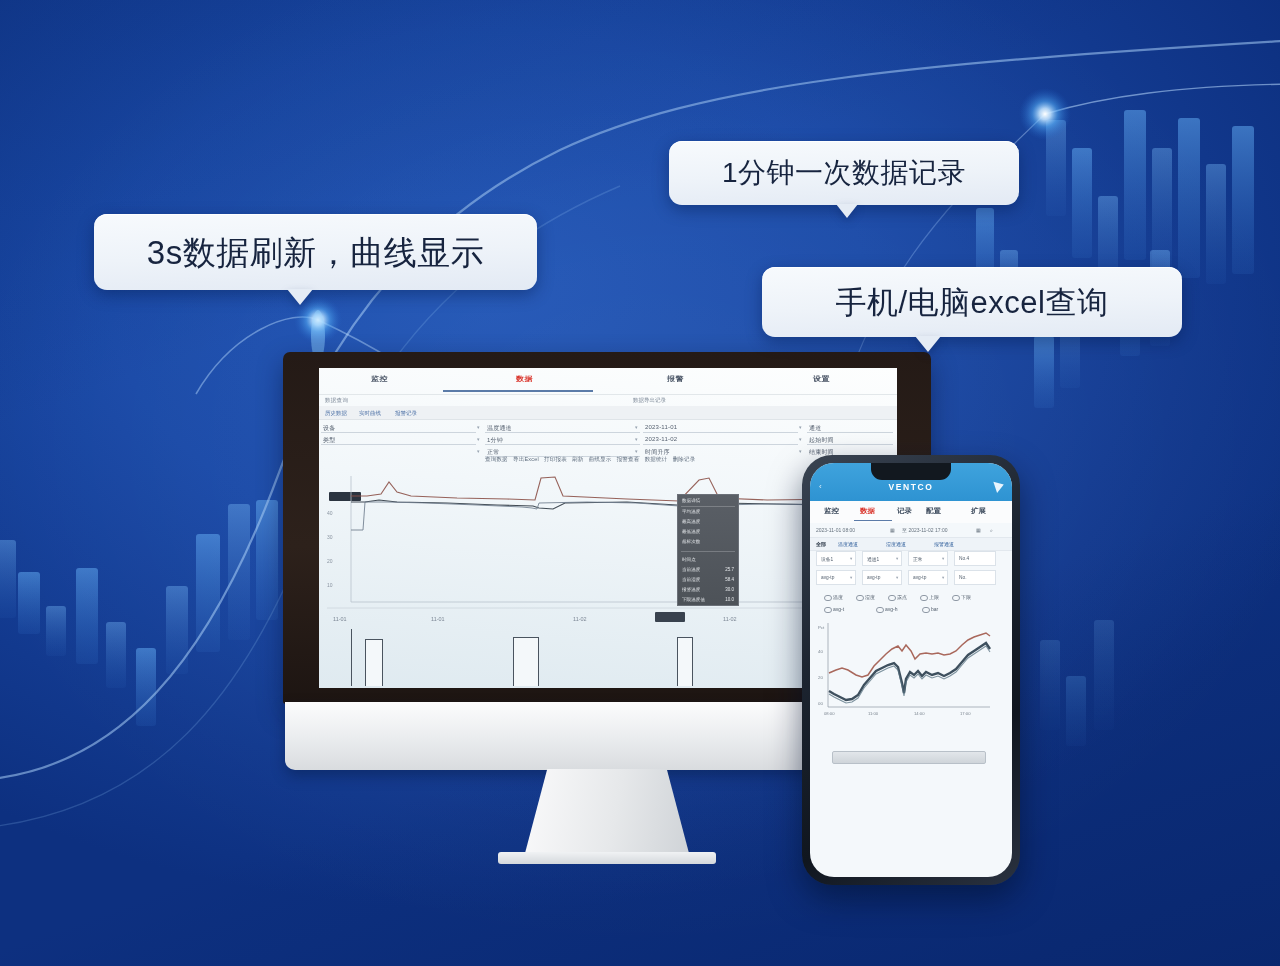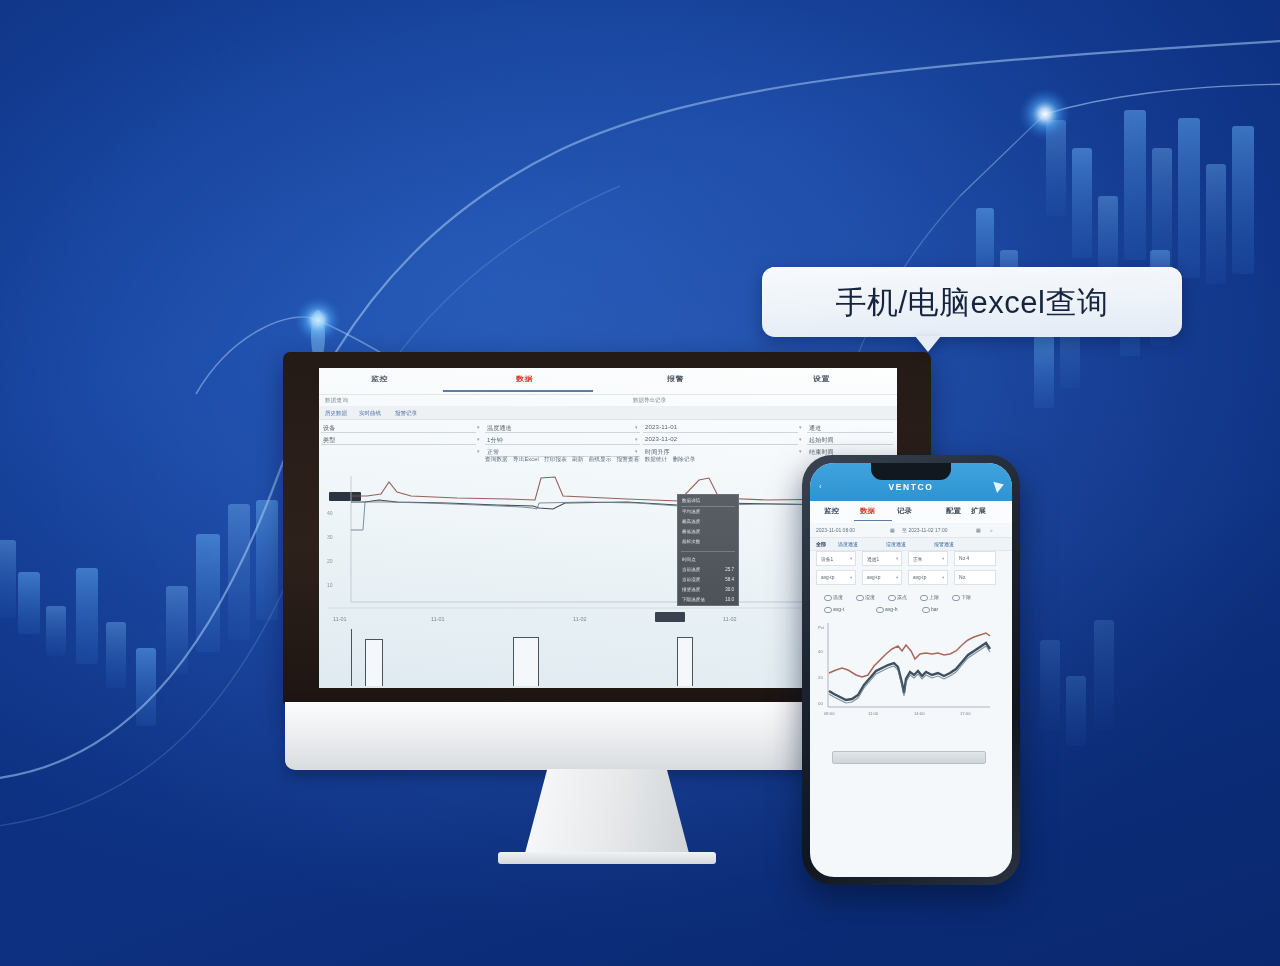--- a/index.html
+++ b/index.html
@@ -241,21 +241,29 @@
     <path d="M 960 196 C 900 262 860 330 836 420" fill="none" stroke="#a7ceff" stroke-opacity="0.30" stroke-width="1.2"></path>
 
     <circle cx="1045" cy="114" r="26" fill="url(#gl)"></circle>
     <circle cx="318" cy="320" r="24" fill="url(#gl)"></circle>
     <ellipse cx="318" cy="336" rx="7" ry="26" fill="#8fd0ff" opacity="0.45"></ellipse>
   </svg>
 
   <div class="bg-vig"></div>
 
 
-
+  <div class="bubble" id="b2">
+    <span class="btxt">3s数据刷新，曲线显示</span>
+    <span class="tail"></span>
+  </div>
+
+  <div class="bubble" id="b3">
+    <span class="btxt">1分钟一次数据记录</span>
+    <span class="tail"></span>
+  </div>
 
   <div class="bubble" id="b4">
     <span class="btxt">手机/电脑excel查询</span>
     <span class="tail"></span>
   </div>
 
   <div id="monitor">
     <div class="mon-body">
       <div class="mon-screen">
 
@@ -398,21 +406,21 @@
           <span class="ph-back">‹</span>
           <div class="ph-title">VENTCO</div>
           <span class="ph-send"></span>
         </div>
         <div class="ph-notch"></div>
 
         <div class="ph-tabs">
           <div class="ph-tab" style="left:14px;">监控</div>
           <div class="ph-tab active" style="left:50px;">数据</div>
           <div class="ph-tab" style="left:87px;">记录</div>
-          <div class="ph-tab" style="left:136px;">配置</div>
+          <div class="ph-tab" style="left:116px;">配置</div>
           <div class="ph-tab" style="left:161px;">扩展</div>
           <div class="ph-tabline" style="left:44px;width:38px;"></div>
         </div>
 
         <div class="ph-meta">
           <span style="left:6px;">2023-11-01 08:00</span>
           <span style="left:80px;">▦</span>
           <span style="left:92px;">至 2023-11-02 17:00</span>
           <span style="left:166px;">▦</span>
           <span style="left:180px;">⌕</span>

